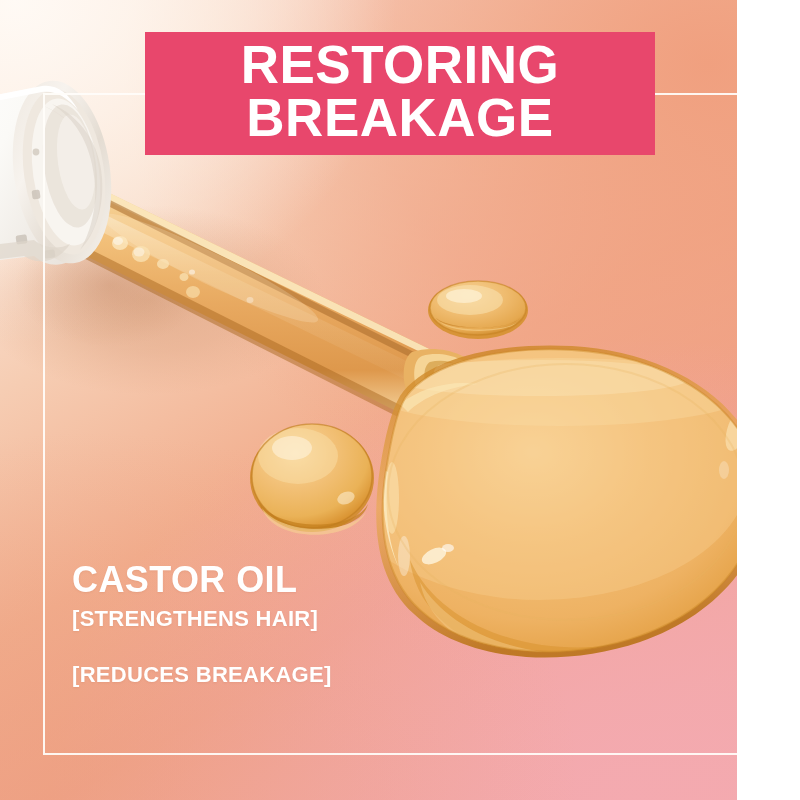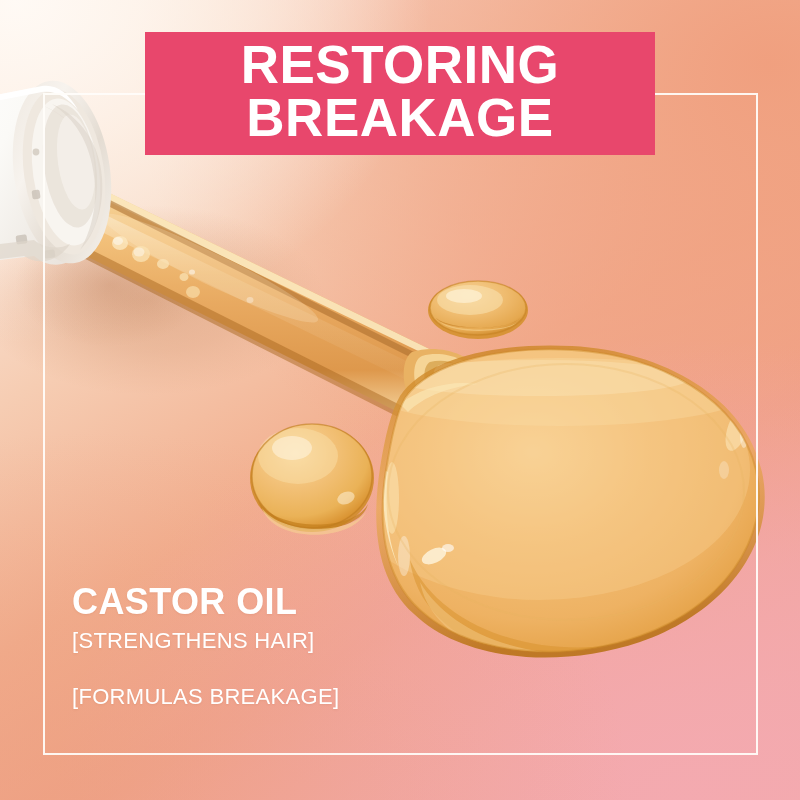--- a/index.html
+++ b/index.html
@@ -7,21 +7,21 @@
     margin: 0;
     padding: 0;
     background: #ffffff;
   }
   body {
     font-family: "Liberation Sans", sans-serif;
   }
 
   .canvas {
     position: relative;
-    width: 800px;
+    width: 737px;
     height: 800px;
     overflow: hidden;
     background: #0f172a;
   }
 
   
   .bg-base {
     position: absolute;
     inset: 0;
     background:
@@ -106,34 +106,33 @@
     text-align: center;
     white-space: nowrap;
   }
 
   
   .benefits {
     position: absolute;
     left: 72px;
     top: 562px;
     width: 420px;
-    margin-top: 22px;
   }
   .benefit-title {
     color: #ffffff;
     font-weight: bold;
     font-size: 36px;
     line-height: 1.0;
     letter-spacing: 0.4px;
     white-space: nowrap;
     text-shadow: 0 1px 2px rgba(190,110,80,0.18);
   }
   .benefit-sub {
     color: #ffffff;
-    font-weight: normal;
+    font-weight: bold;
     font-size: 22px;
     line-height: 1.0;
     letter-spacing: 0.3px;
     margin-top: 10px;
     white-space: nowrap;
     text-shadow: 0 1px 2px rgba(190,110,80,0.18);
   }
   .benefit-group + .benefit-group {
     margin-top: 34px;
   }
@@ -415,17 +414,17 @@
     <div class="banner-line">RESTORING</div>
     <div class="banner-line">BREAKAGE</div>
   </div>
 
   <div class="benefits">
     <div class="benefit-group">
       <div class="benefit-title">CASTOR OIL</div>
       <div class="benefit-sub">[STRENGTHENS HAIR]</div>
     </div>
     <div class="benefit-group">
-      <div class="benefit-sub">[FORMULAS BREAKAGE]</div>
+      <div class="benefit-sub">[REDUCES BREAKAGE]</div>
     </div>
   </div>
 
 </div>
 
 </body></html>

